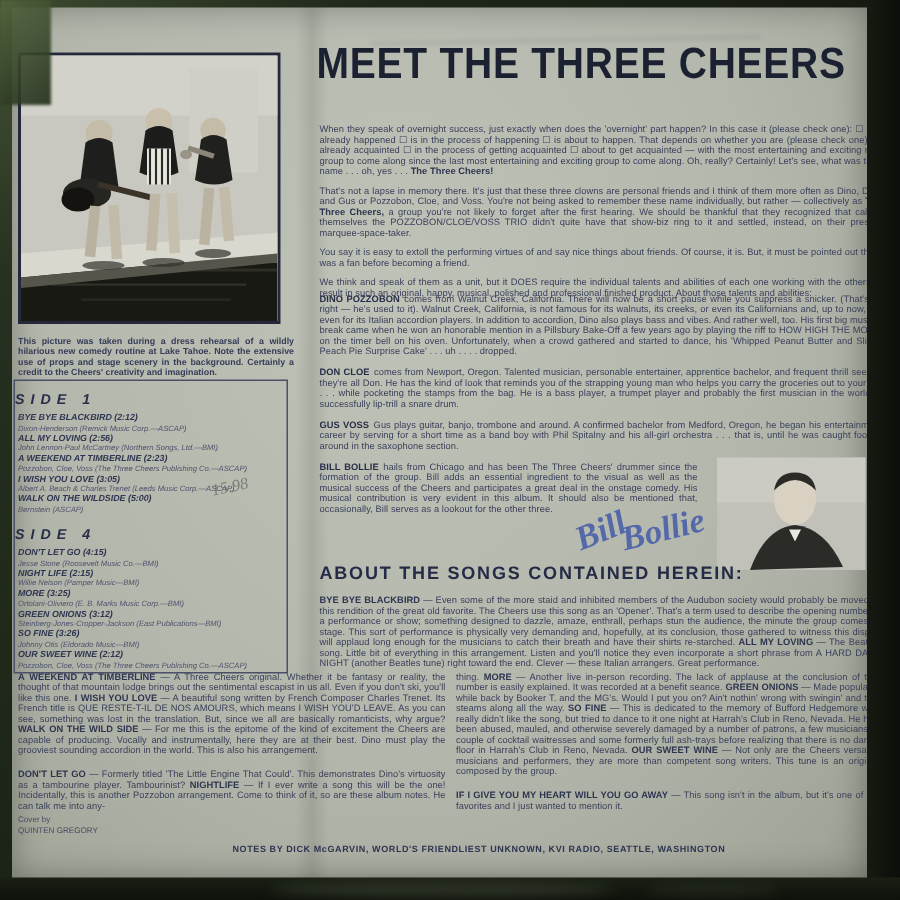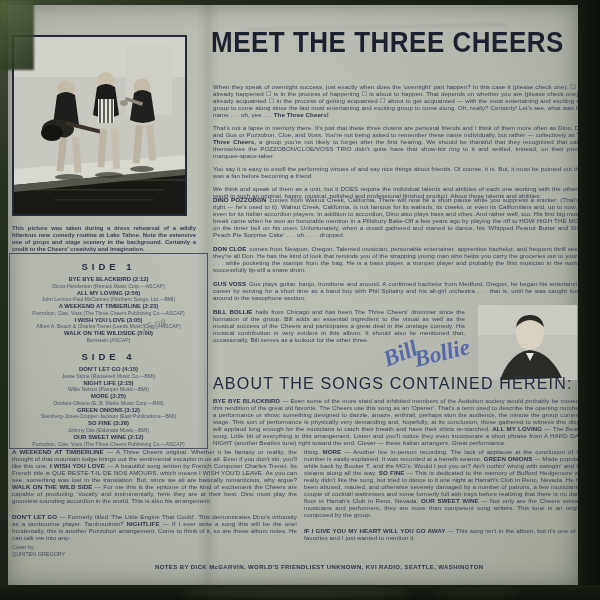--- a/index.html
+++ b/index.html
@@ -33,30 +33,30 @@
   .b{font-weight:bold;color:#2e3550;}
   .title{position:absolute;left:204px;top:21px;width:362px;margin:0;white-space:nowrap;
          font-size:26px;font-weight:bold;letter-spacing:.5px;color:#1b2130;
          transform:scaleY(1.12);transform-origin:left top;}
   .intro{position:absolute;left:206px;top:79px;width:375px;}
   .intro p{margin:0 0 6px 0;}
   .members{position:absolute;left:206px;top:192px;width:375px;}
   .members p{margin:0 0 7px 0;}
   .members .mname{font-weight:bold;color:#262d48;margin-right:3px;}
   .bio-bill{width:252px;}
-  .about-h{position:absolute;left:206px;top:371px;margin:0;font-size:16px;font-weight:normal;
+  .about-h{position:absolute;left:206px;top:371px;margin:0;font-size:12px;font-weight:bold;
            letter-spacing:1.2px;color:#242b46;}
   .about-p{position:absolute;left:206px;top:387px;width:375px;}
   
   .photo{position:absolute;left:5px;top:31px;width:175px;height:181px;border:2px solid #23283a;
          background:#c9c9c1;box-sizing:border-box;}
   .caption{position:absolute;left:5px;top:215px;width:184px;font-size:5.9px;line-height:7px;
            font-weight:bold;color:#363d58;text-align:justify;}
-  .tbox{position:absolute;left:2px;top:249px;width:199px;height:196px;border:1px solid #4a5068;
-        box-sizing:border-box;text-align:center;}
+  .tbox{position:absolute;left:2px;top:249px;width:183px;height:196px;border:1px solid #4a5068;
+        box-sizing:border-box;text-align:left;font-style:italic;}
   .side-h{margin:7px 0 4px 0;font-size:9.5px;font-weight:bold;letter-spacing:4px;color:#262d48;}
   .side-h2{margin-top:8px;}
   .trk{margin:0 2px 1px 2px;}
   .trk .t{font-size:5.9px;line-height:6.6px;font-weight:bold;color:#2e3550;}
   .trk .c{font-size:5.1px;line-height:6px;color:#4d546e;}
   .pencil{position:absolute;left:134px;top:315px;transform:rotate(-12deg);
           font-family:"Liberation Serif",serif;font-style:italic;font-size:11px;color:#6f746b;opacity:.85;}
   
   .portrait{position:absolute;left:471px;top:301px;width:99px;height:75px;background:#bdbdb5;}
   .sig{position:absolute;left:370px;top:328px;transform:rotate(-14deg);color:#4a60aa;

